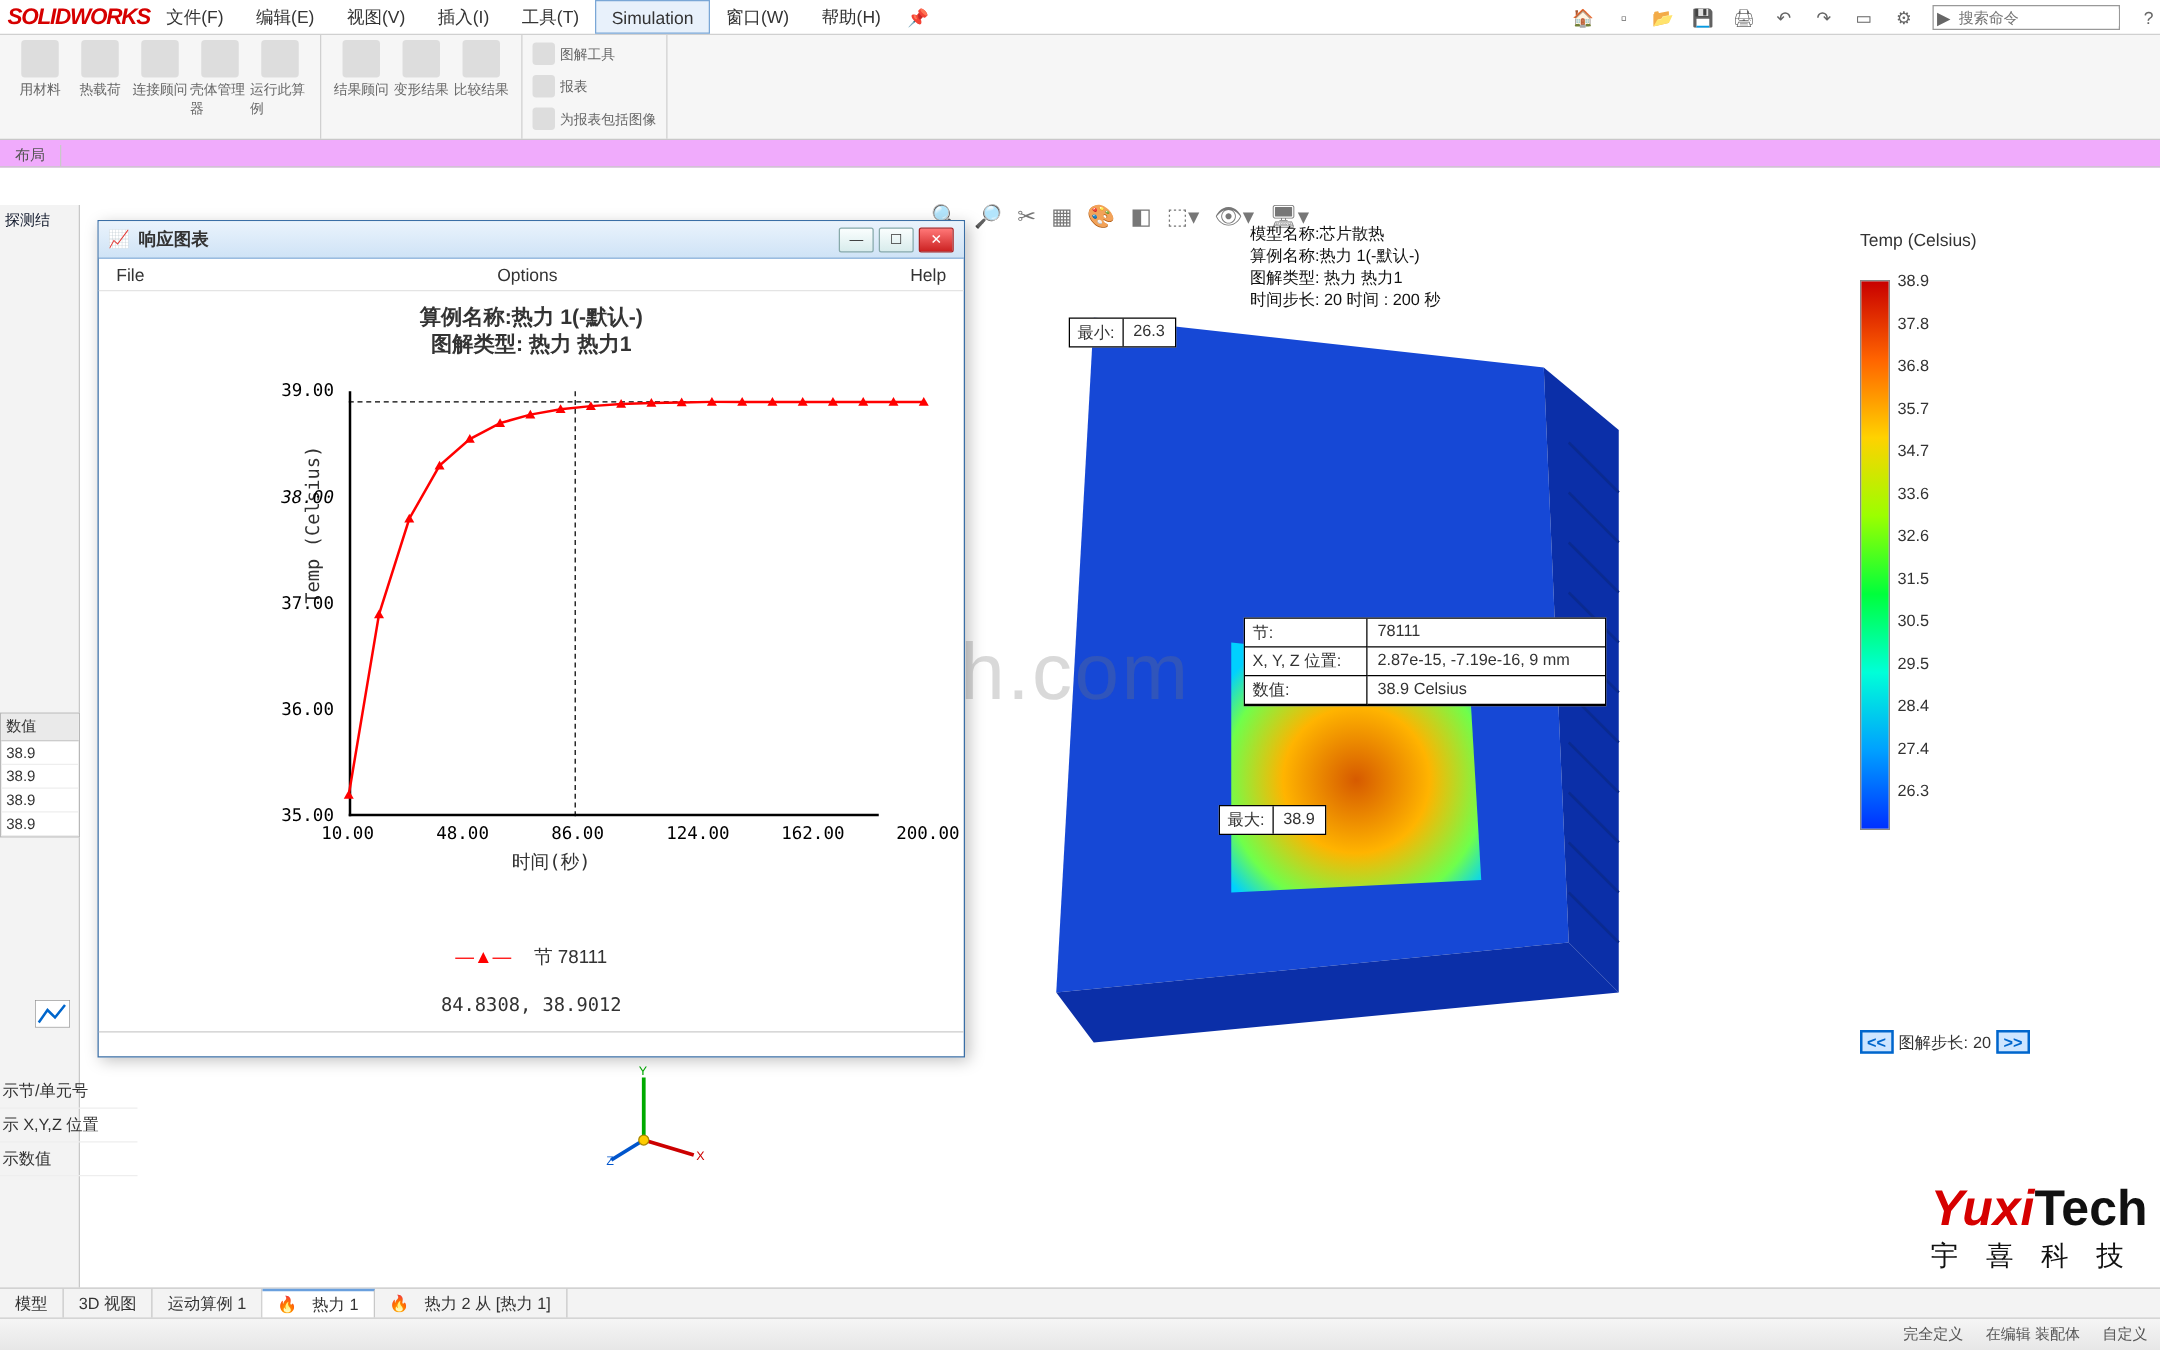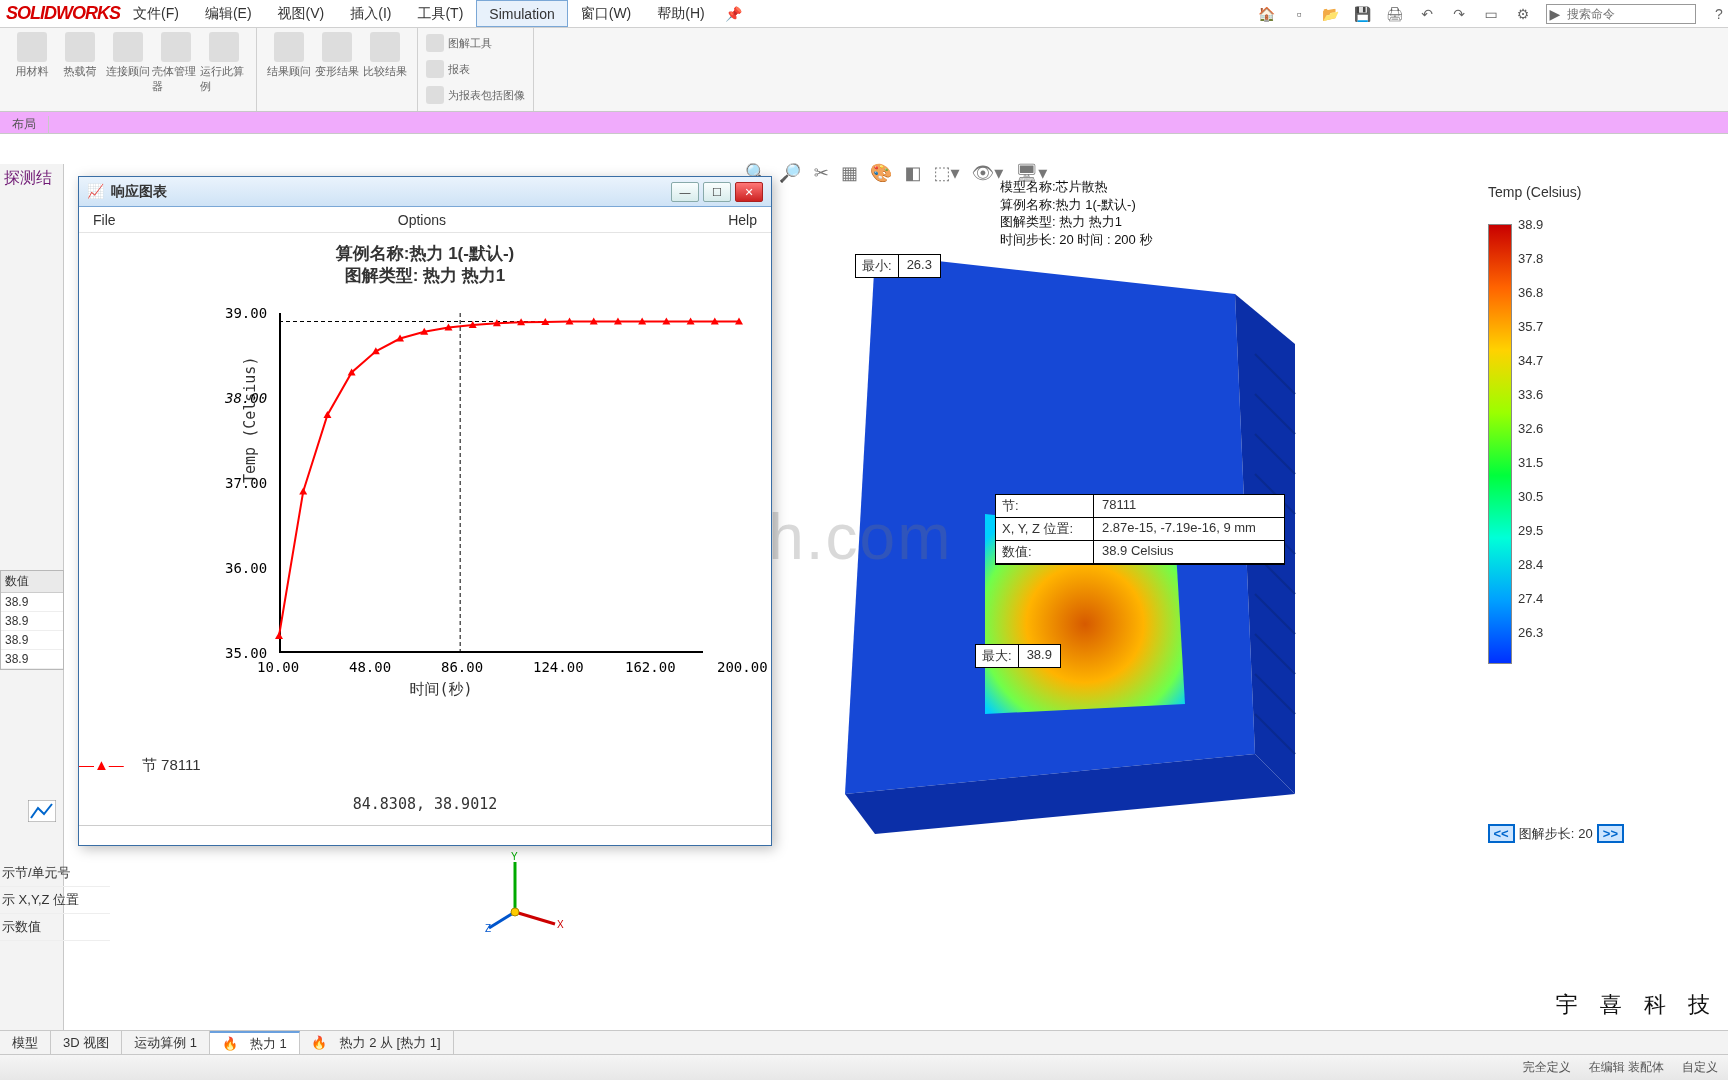--- a/index.html
+++ b/index.html
@@ -26,21 +26,21 @@
 .rbtn .ric { width:30px; height:30px; background:#ddd; border-radius:3px; margin-bottom:2px; }
 .rbtn.small { flex-direction:row; width:auto; height:22px; gap:4px;text-align:right; }
 .rbtn.small .ric { width:18px; height:18px; margin:0; }
 
 
 .tabstrip { height:22px; background:#f0abfc; border-bottom:1px solid #c8c8c8; display:flex;align-items:flex-end; }
 .tabstrip .tab { padding:0 12px; font-size:12px; border-right:1px solid #c8c8c8; display:flex; align-items:center; color:#555; }
 
 
 .leftcol { position:absolute; left:0; top:164px; bottom:28px; width:64px; background:#f3f3f3; border-right:1px solid #c8c8c8; }
-.leftcol .lbl { writing-mode:horizontal-tb; font-size:16px; padding:4px; color:#701a75;font-family:Liberation Mono, monospace; }
+.leftcol .lbl { writing-mode:horizontal-tb; font-size:12px; padding:4px; color:#0f172a;font-family:Liberation Mono, monospace; }
 .valpanel { position:absolute; left:0; top:570px; width:64px; background:#fff; border:1px solid #b8b8b8; }
 .valpanel .hdr { background:#eaeaea; font-size:12px; padding:2px 4px; border-bottom:1px solid #ccc; }
 .valpanel .val { font-size:12px; padding:2px 4px; border-bottom:1px solid #eee; }
 .optlist { position:absolute; left:0; top:860px; width:110px; }
 .optlist div { font-size:13px; padding:4px 2px; border-bottom:1px solid #eee; color:#333; }
 
 
 .chartwin { position:absolute; left:78px; top:176px; width:694px; height:670px; border:1px solid #3a6ea5; background:#fff; box-shadow:3px 3px 12px rgba(0,0,0,.25); }
 .cw-title { height:30px; background:linear-gradient(#eaf3fc,#cfe3f6); display:flex; align-items:center; padding:0 8px; border-bottom:1px solid #7aa7d6; }
 .cw-title .ico { width:18px; height:18px; margin-right:6px; }
@@ -52,21 +52,21 @@
 .cw-menu span { color:#333; }
 .cw-body { padding:10px 14px 0 14px; height:calc(100% - 56px); position:relative; }
 .chart-title { text-align:center; font-family:"SimSun",serif; font-weight:bold; font-size:17px; line-height:1.3; }
 
 .plot { position:absolute; left:60px; right:28px; top:70px; height:420px; }
 .plot-frame { position:absolute; left:140px; top:10px; right:40px; bottom:70px; border-left:2px solid #000; border-bottom:2px solid #000; }
 .ylabel { position:absolute; left:102px; top:180px; transform:rotate(-90deg); transform-origin:left top; font-family:monospace; font-size:15px; }
 .xlabel { position:absolute; left:0; right:0; bottom:24px; text-align:center; font-family:"SimSun",monospace; font-size:15px; }
 .axis-tick { position:absolute; font-family:monospace; font-size:14px; color:#000; }
 svg.series { position:absolute; left:140px; top:10px; overflow:visible; }
-.legend { position:absolute; left:0; right:0; bottom:70px; font-family:monospace; font-size:15px; }
+.legend { position:absolute; left:0; right:0; bottom:70px; text-align:center; font-family:monospace; font-size:15px; }
 .legend .mk { color:#f00; }
 .cursorpos { position:absolute; left:0; right:0; bottom:32px; text-align:center; font-family:monospace; font-size:15px; }
 .statusline { position:absolute; left:0; right:0; bottom:0; height:20px; border-top:1px solid #ccc; }
 
 
 .viewport { position:absolute; left:235px; right:0; top:164px; bottom:28px; background:#fff; }
 .vp-toolbar { position:absolute; left:510px; top:-2px; display:flex; gap:12px; }
 .vp-toolbar span { font-size:18px; color:#777; }
 .info-block { position:absolute; left:765px; top:14px; font-size:13px; line-height:1.35; color:#111; }
 
@@ -325,20 +325,21 @@
       <text x="72" y="76" fill="#c00" font-size="10">X</text>
     <line x1="30" y1="60" x2="4" y2="76" stroke="#05c" stroke-width="3"></line>
       <text x="0" y="80" fill="#05c" font-size="10">Z</text>
     <circle cx="30" cy="60" r="4" fill="#ffcc00" stroke="#aa8800"></circle>
   </svg>
 </div>
 
 <div class="watermark">http://www.yuxitech.com</div>
 
 <div class="brand">
+  <div class="yx"><span class="y">Yuxi</span><span class="rest">Tech</span></div>
   <div class="sub">宇 喜 科 技</div>
 </div>
 
 <div class="chartwin">
   <div class="cw-title">
     <span class="ico">📈</span>
     <span class="t">响应图表</span>
     <div class="wbtns">
       <div class="wbtn">—</div>
       <div class="wbtn">☐</div>

